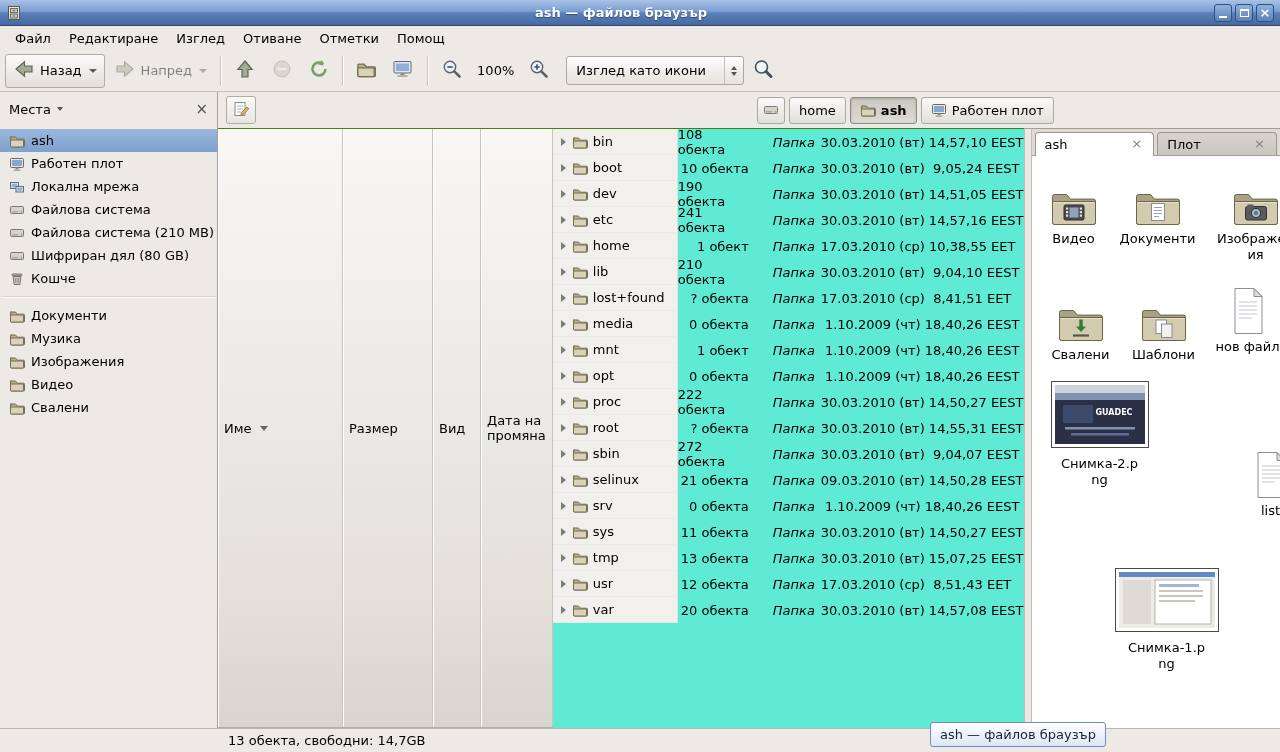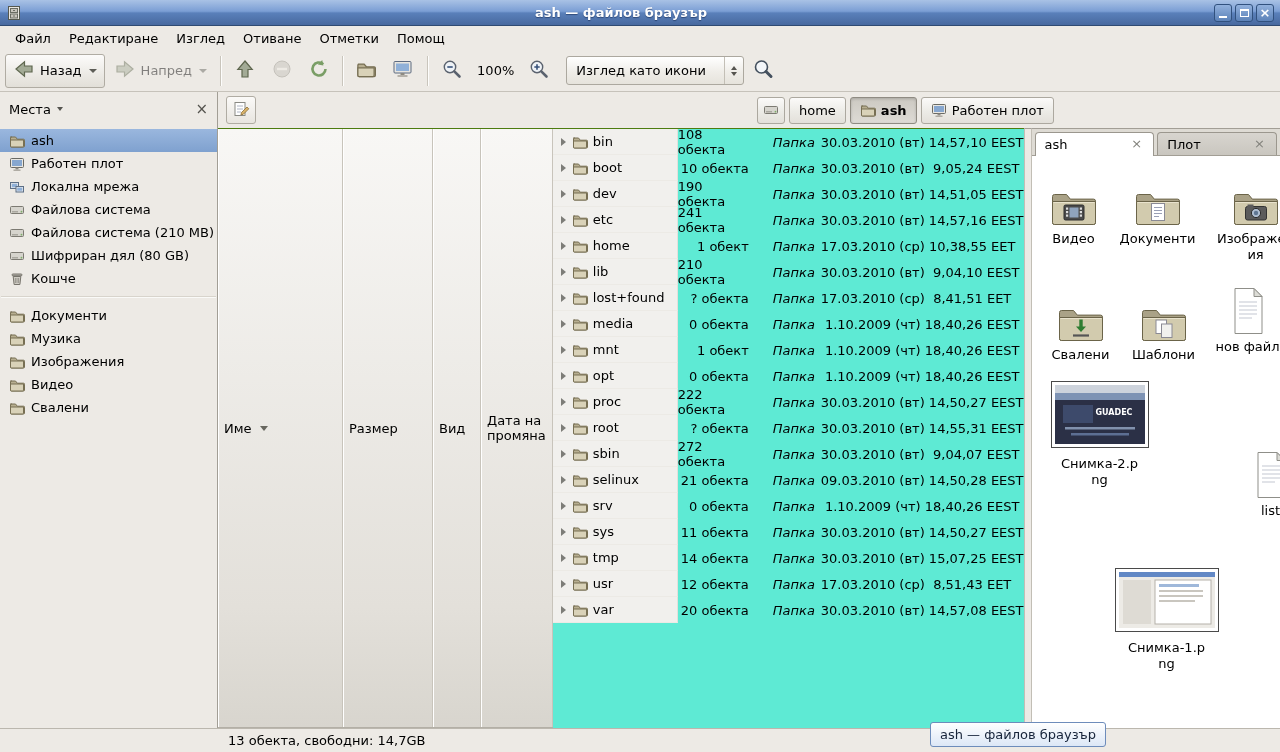--- a/index.html
+++ b/index.html
@@ -658,21 +658,21 @@
                 <div class="fcell c-name">
                   <span class="tri"></span>
                   <span class="row-folder">
                     <svg width="16" height="16" viewBox="0 0 16 16">
                       <path d="M1.5 4 h5 l1.8 2.2 h6.2 a1 1 0 0 1 1 1 V13 a1 1 0 0 1 -1 1 h-12 a1 1 0 0 1 -1 -1 V5 a1 1 0 0 1 1 -1z" fill="#b7ae90" stroke="#776f53"></path>
                       <path d="M1.5 7 h13 V13 a1 1 0 0 1 -1 1 h-11 a1 1 0 0 1 -1 -1z" fill="#d9d2b8" stroke="#776f53"></path>
                     </svg>
                   </span>
                   <span>tmp</span>
                 </div>
-                <div class="fcell c-size">14 обекта</div>
+                <div class="fcell c-size">13 обекта</div>
                 <div class="fcell c-type">Папка</div>
                 <div class="fcell c-date">30.03.2010 (вт) 15,07,25 EEST</div>
               </div>
               <div class="frow">
                 <div class="fcell c-name">
                   <span class="tri"></span>
                   <span class="row-folder">
                     <svg width="16" height="16" viewBox="0 0 16 16">
                       <path d="M1.5 4 h5 l1.8 2.2 h6.2 a1 1 0 0 1 1 1 V13 a1 1 0 0 1 -1 1 h-12 a1 1 0 0 1 -1 -1 V5 a1 1 0 0 1 1 -1z" fill="#b7ae90" stroke="#776f53"></path>
                       <path d="M1.5 7 h13 V13 a1 1 0 0 1 -1 1 h-11 a1 1 0 0 1 -1 -1z" fill="#d9d2b8" stroke="#776f53"></path>

